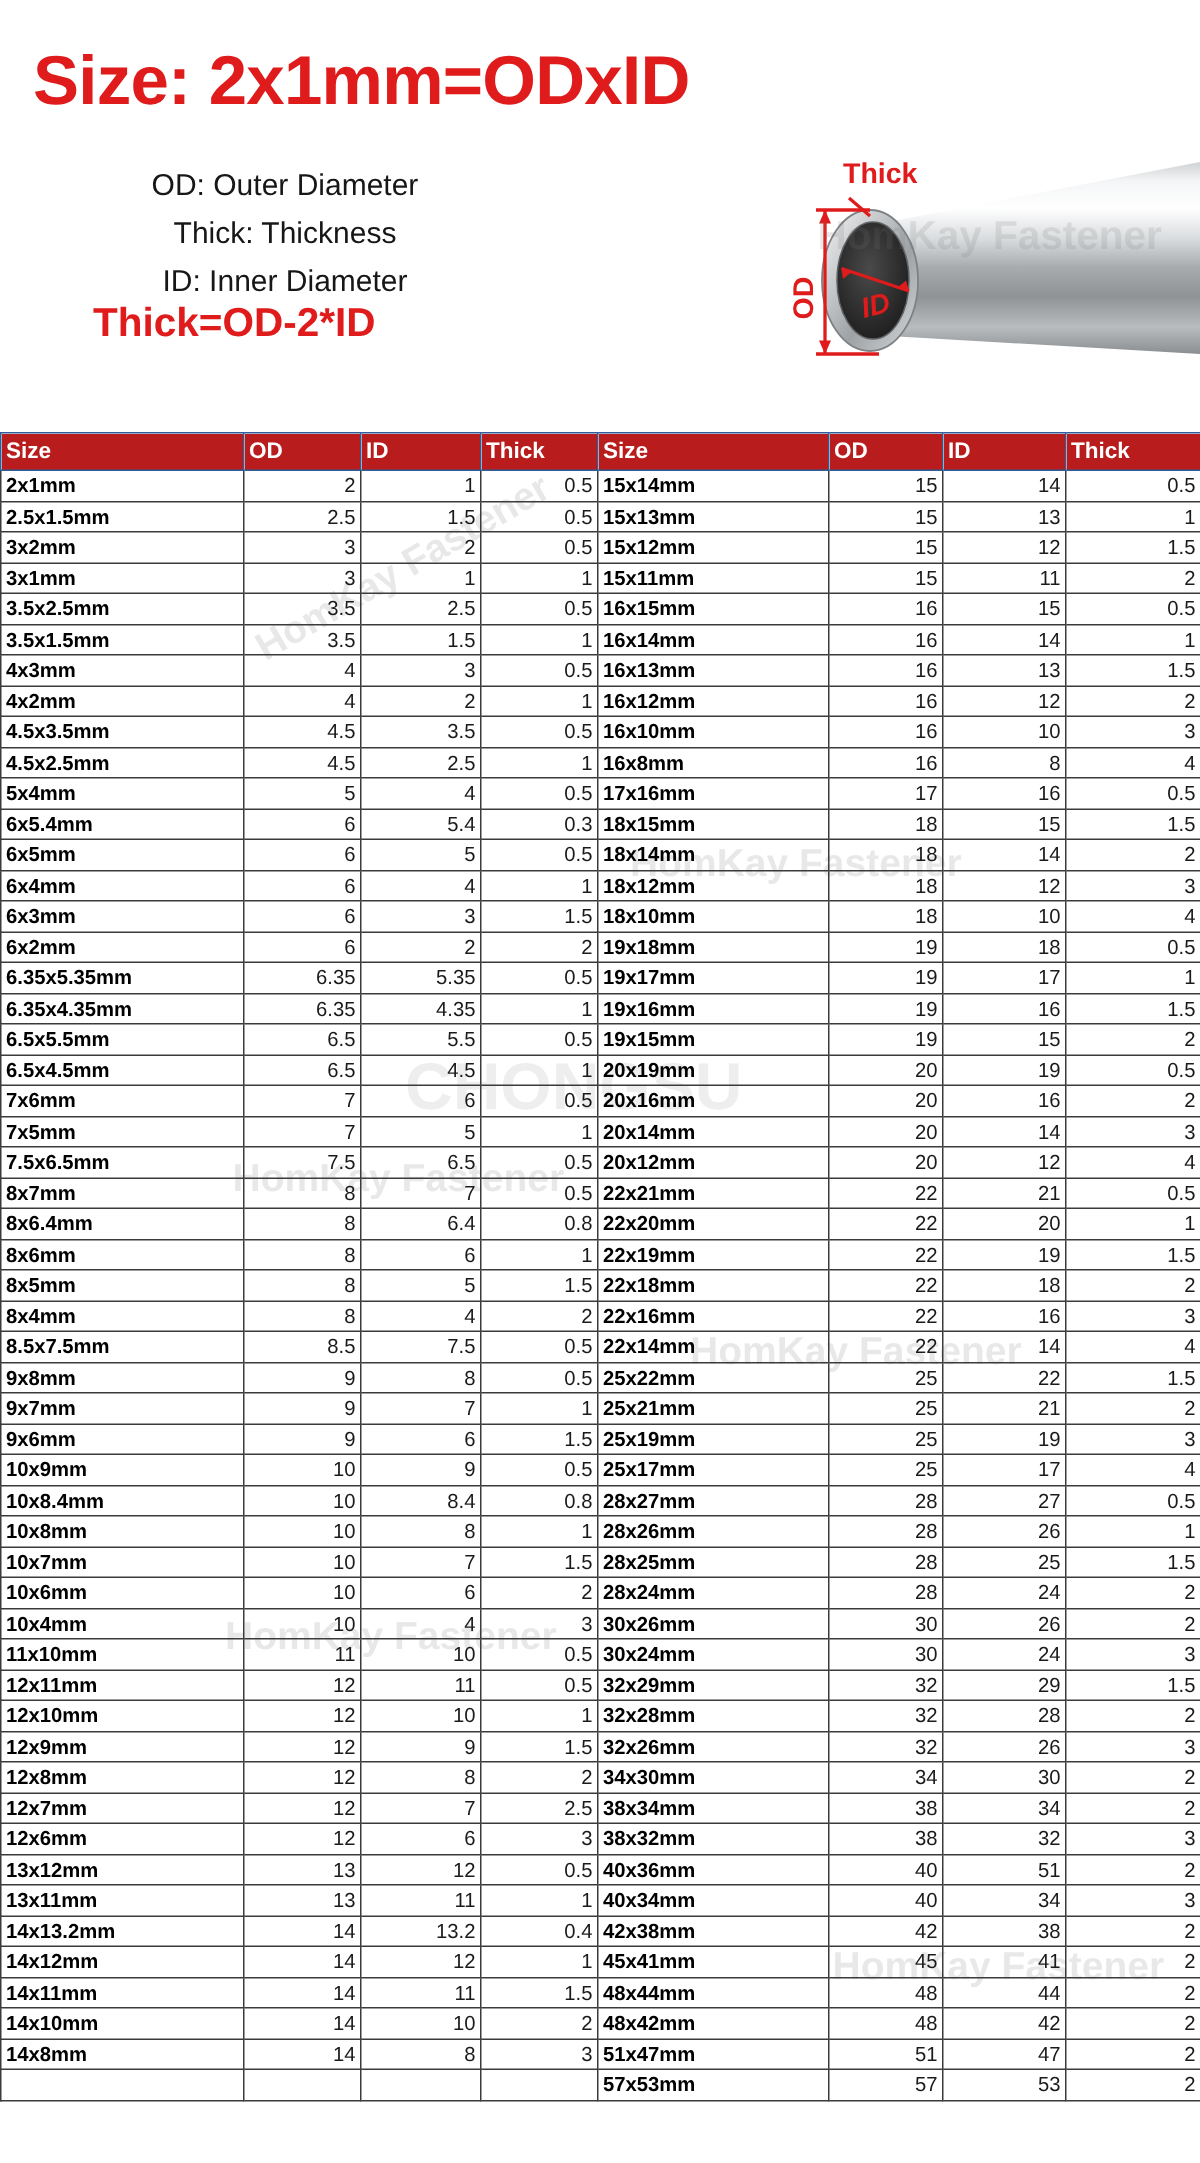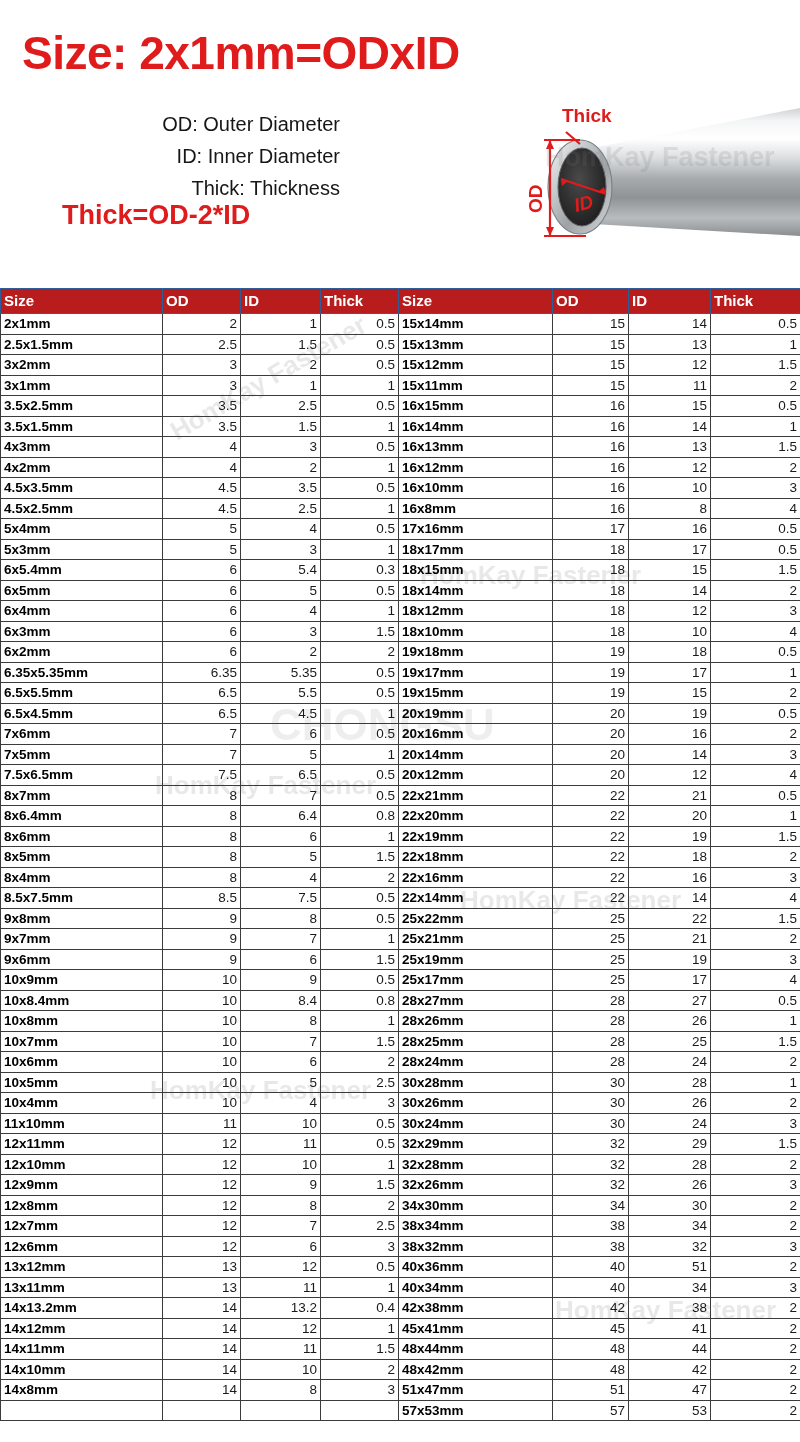--- a/index.html
+++ b/index.html
@@ -30,21 +30,21 @@
     font-weight: bold;
     color: #e01b1b;
     letter-spacing: -0.5px;
     white-space: nowrap;
     font-family: "Liberation Sans", sans-serif;
   }
   #defs {
     position: absolute;
     left: 40px; top: 108px;
     width: 300px;
-    text-align: right;
+    text-align: center;
     font-size: 20px;
     color: #171717;
     line-height: 32px;
     font-family: "Liberation Sans", sans-serif;
   }
   #defs .def-line { white-space: nowrap; }
   #formula {
     position: absolute;
     left: 62px; top: 200px;
     font-size: 27px;
@@ -125,22 +125,22 @@
 </style>
 </head>
 <body>
 
 <div id="banner">
 
   <div id="title-main">Size: 2x1mm=ODxID</div>
 
   <div id="defs">
     <div class="def-line">OD: Outer Diameter</div>
+    <div class="def-line">Thick: Thickness</div>
     <div class="def-line">ID: Inner Diameter</div>
-    <div class="def-line">Thick: Thickness</div>
   </div>
 
   <div id="formula">Thick=OD-2*ID</div>
 
   <div id="tube-figure">
     <svg width="302" height="192" viewBox="0 0 302 192" xmlns="http://www.w3.org/2000/svg">
       <defs>
         <linearGradient id="steelBody" x1="0" y1="0" x2="0" y2="1">
           <stop offset="0%" stop-color="#cfd2d4"></stop>
           <stop offset="10%" stop-color="#f4f5f6"></stop>
@@ -341,30 +341,20 @@
           <td class="c-size">5x4mm</td>
           <td class="c-num">5</td>
           <td class="c-num">4</td>
           <td class="c-num">0.5</td>
           <td class="c-size">17x16mm</td>
           <td class="c-num">17</td>
           <td class="c-num">16</td>
           <td class="c-num">0.5</td>
         </tr>
         <tr>
-          <td class="c-size">5x3mm</td>
-          <td class="c-num">5</td>
-          <td class="c-num">3</td>
-          <td class="c-num">1</td>
-          <td class="c-size">18x17mm</td>
-          <td class="c-num">18</td>
-          <td class="c-num">17</td>
-          <td class="c-num">0.5</td>
-        </tr>
-        <tr>
           <td class="c-size">6x5.4mm</td>
           <td class="c-num">6</td>
           <td class="c-num">5.4</td>
           <td class="c-num">0.3</td>
           <td class="c-size">18x15mm</td>
           <td class="c-num">18</td>
           <td class="c-num">15</td>
           <td class="c-num">1.5</td>
         </tr>
         <tr>
@@ -411,20 +401,30 @@
           <td class="c-size">6.35x5.35mm</td>
           <td class="c-num">6.35</td>
           <td class="c-num">5.35</td>
           <td class="c-num">0.5</td>
           <td class="c-size">19x17mm</td>
           <td class="c-num">19</td>
           <td class="c-num">17</td>
           <td class="c-num">1</td>
         </tr>
         <tr>
+          <td class="c-size">6.35x4.35mm</td>
+          <td class="c-num">6.35</td>
+          <td class="c-num">4.35</td>
+          <td class="c-num">1</td>
+          <td class="c-size">19x16mm</td>
+          <td class="c-num">19</td>
+          <td class="c-num">16</td>
+          <td class="c-num">1.5</td>
+        </tr>
+        <tr>
           <td class="c-size">6.5x5.5mm</td>
           <td class="c-num">6.5</td>
           <td class="c-num">5.5</td>
           <td class="c-num">0.5</td>
           <td class="c-size">19x15mm</td>
           <td class="c-num">19</td>
           <td class="c-num">15</td>
           <td class="c-num">2</td>
         </tr>
         <tr>
@@ -599,30 +599,20 @@
         </tr>
         <tr>
           <td class="c-size">10x6mm</td>
           <td class="c-num">10</td>
           <td class="c-num">6</td>
           <td class="c-num">2</td>
           <td class="c-size">28x24mm</td>
           <td class="c-num">28</td>
           <td class="c-num">24</td>
           <td class="c-num">2</td>
-        </tr>
-        <tr>
-          <td class="c-size">10x5mm</td>
-          <td class="c-num">10</td>
-          <td class="c-num">5</td>
-          <td class="c-num">2.5</td>
-          <td class="c-size">30x28mm</td>
-          <td class="c-num">30</td>
-          <td class="c-num">28</td>
-          <td class="c-num">1</td>
         </tr>
         <tr>
           <td class="c-size">10x4mm</td>
           <td class="c-num">10</td>
           <td class="c-num">4</td>
           <td class="c-num">3</td>
           <td class="c-size">30x26mm</td>
           <td class="c-num">30</td>
           <td class="c-num">26</td>
           <td class="c-num">2</td>

